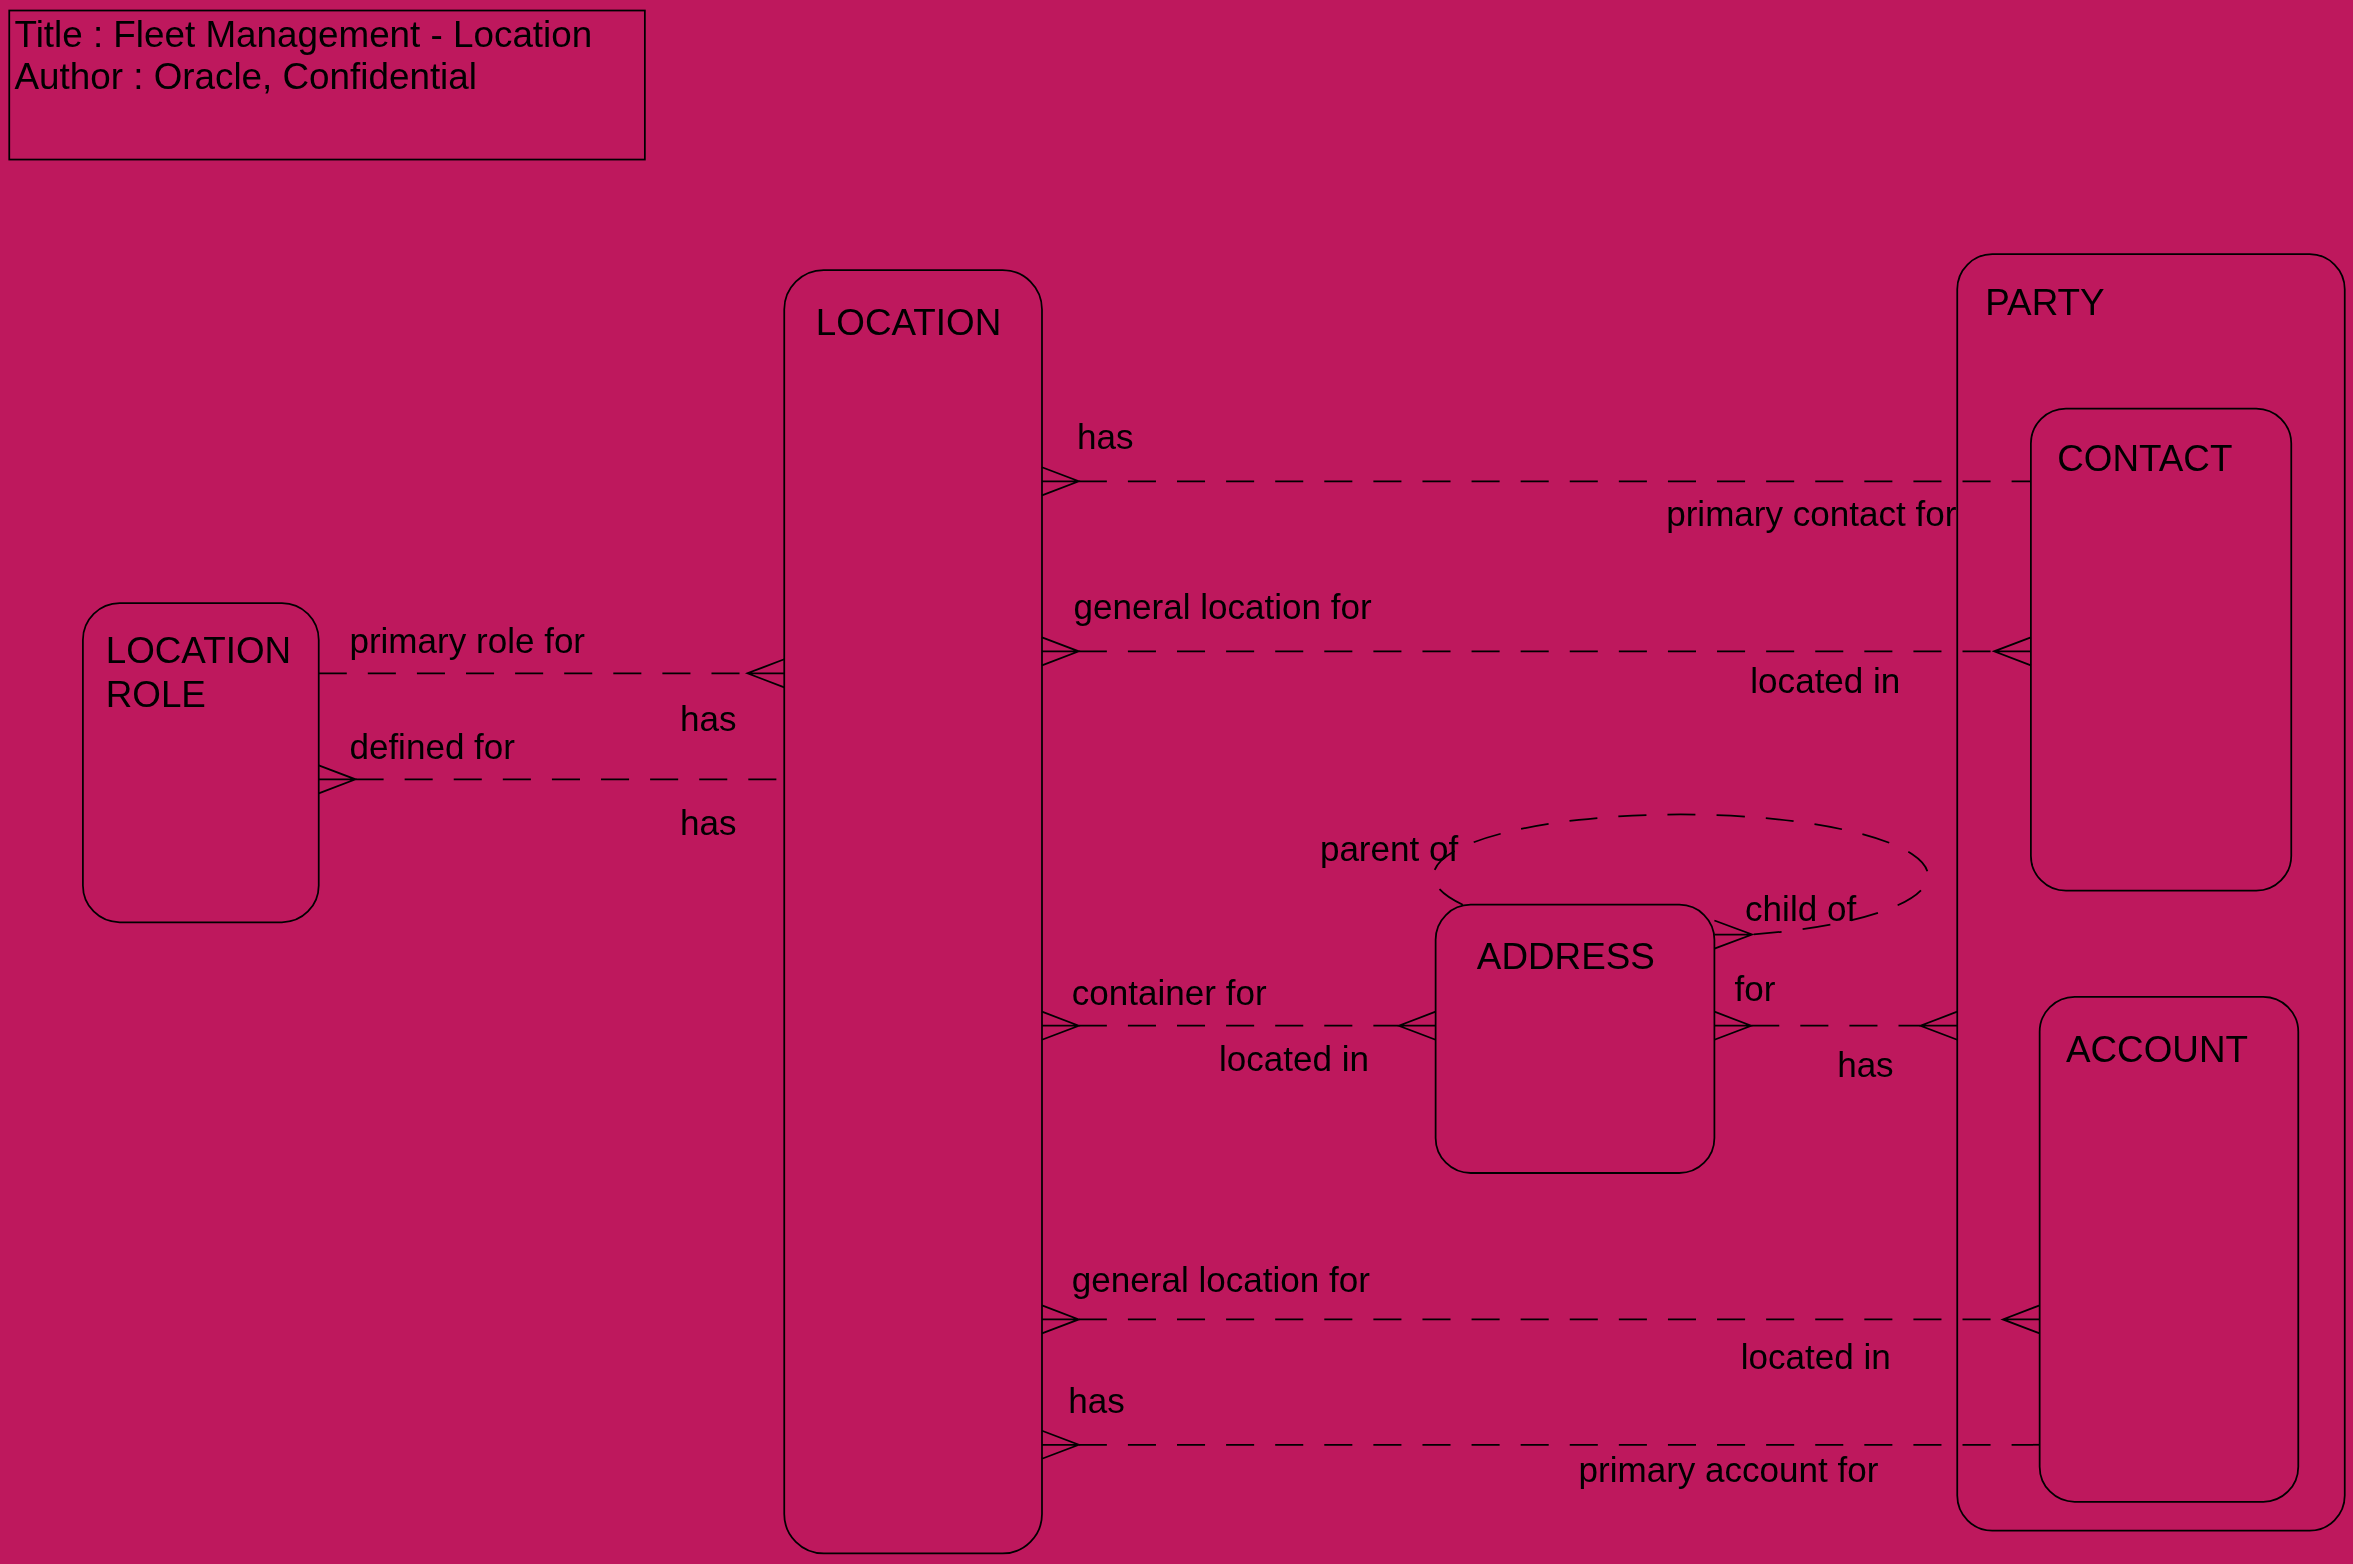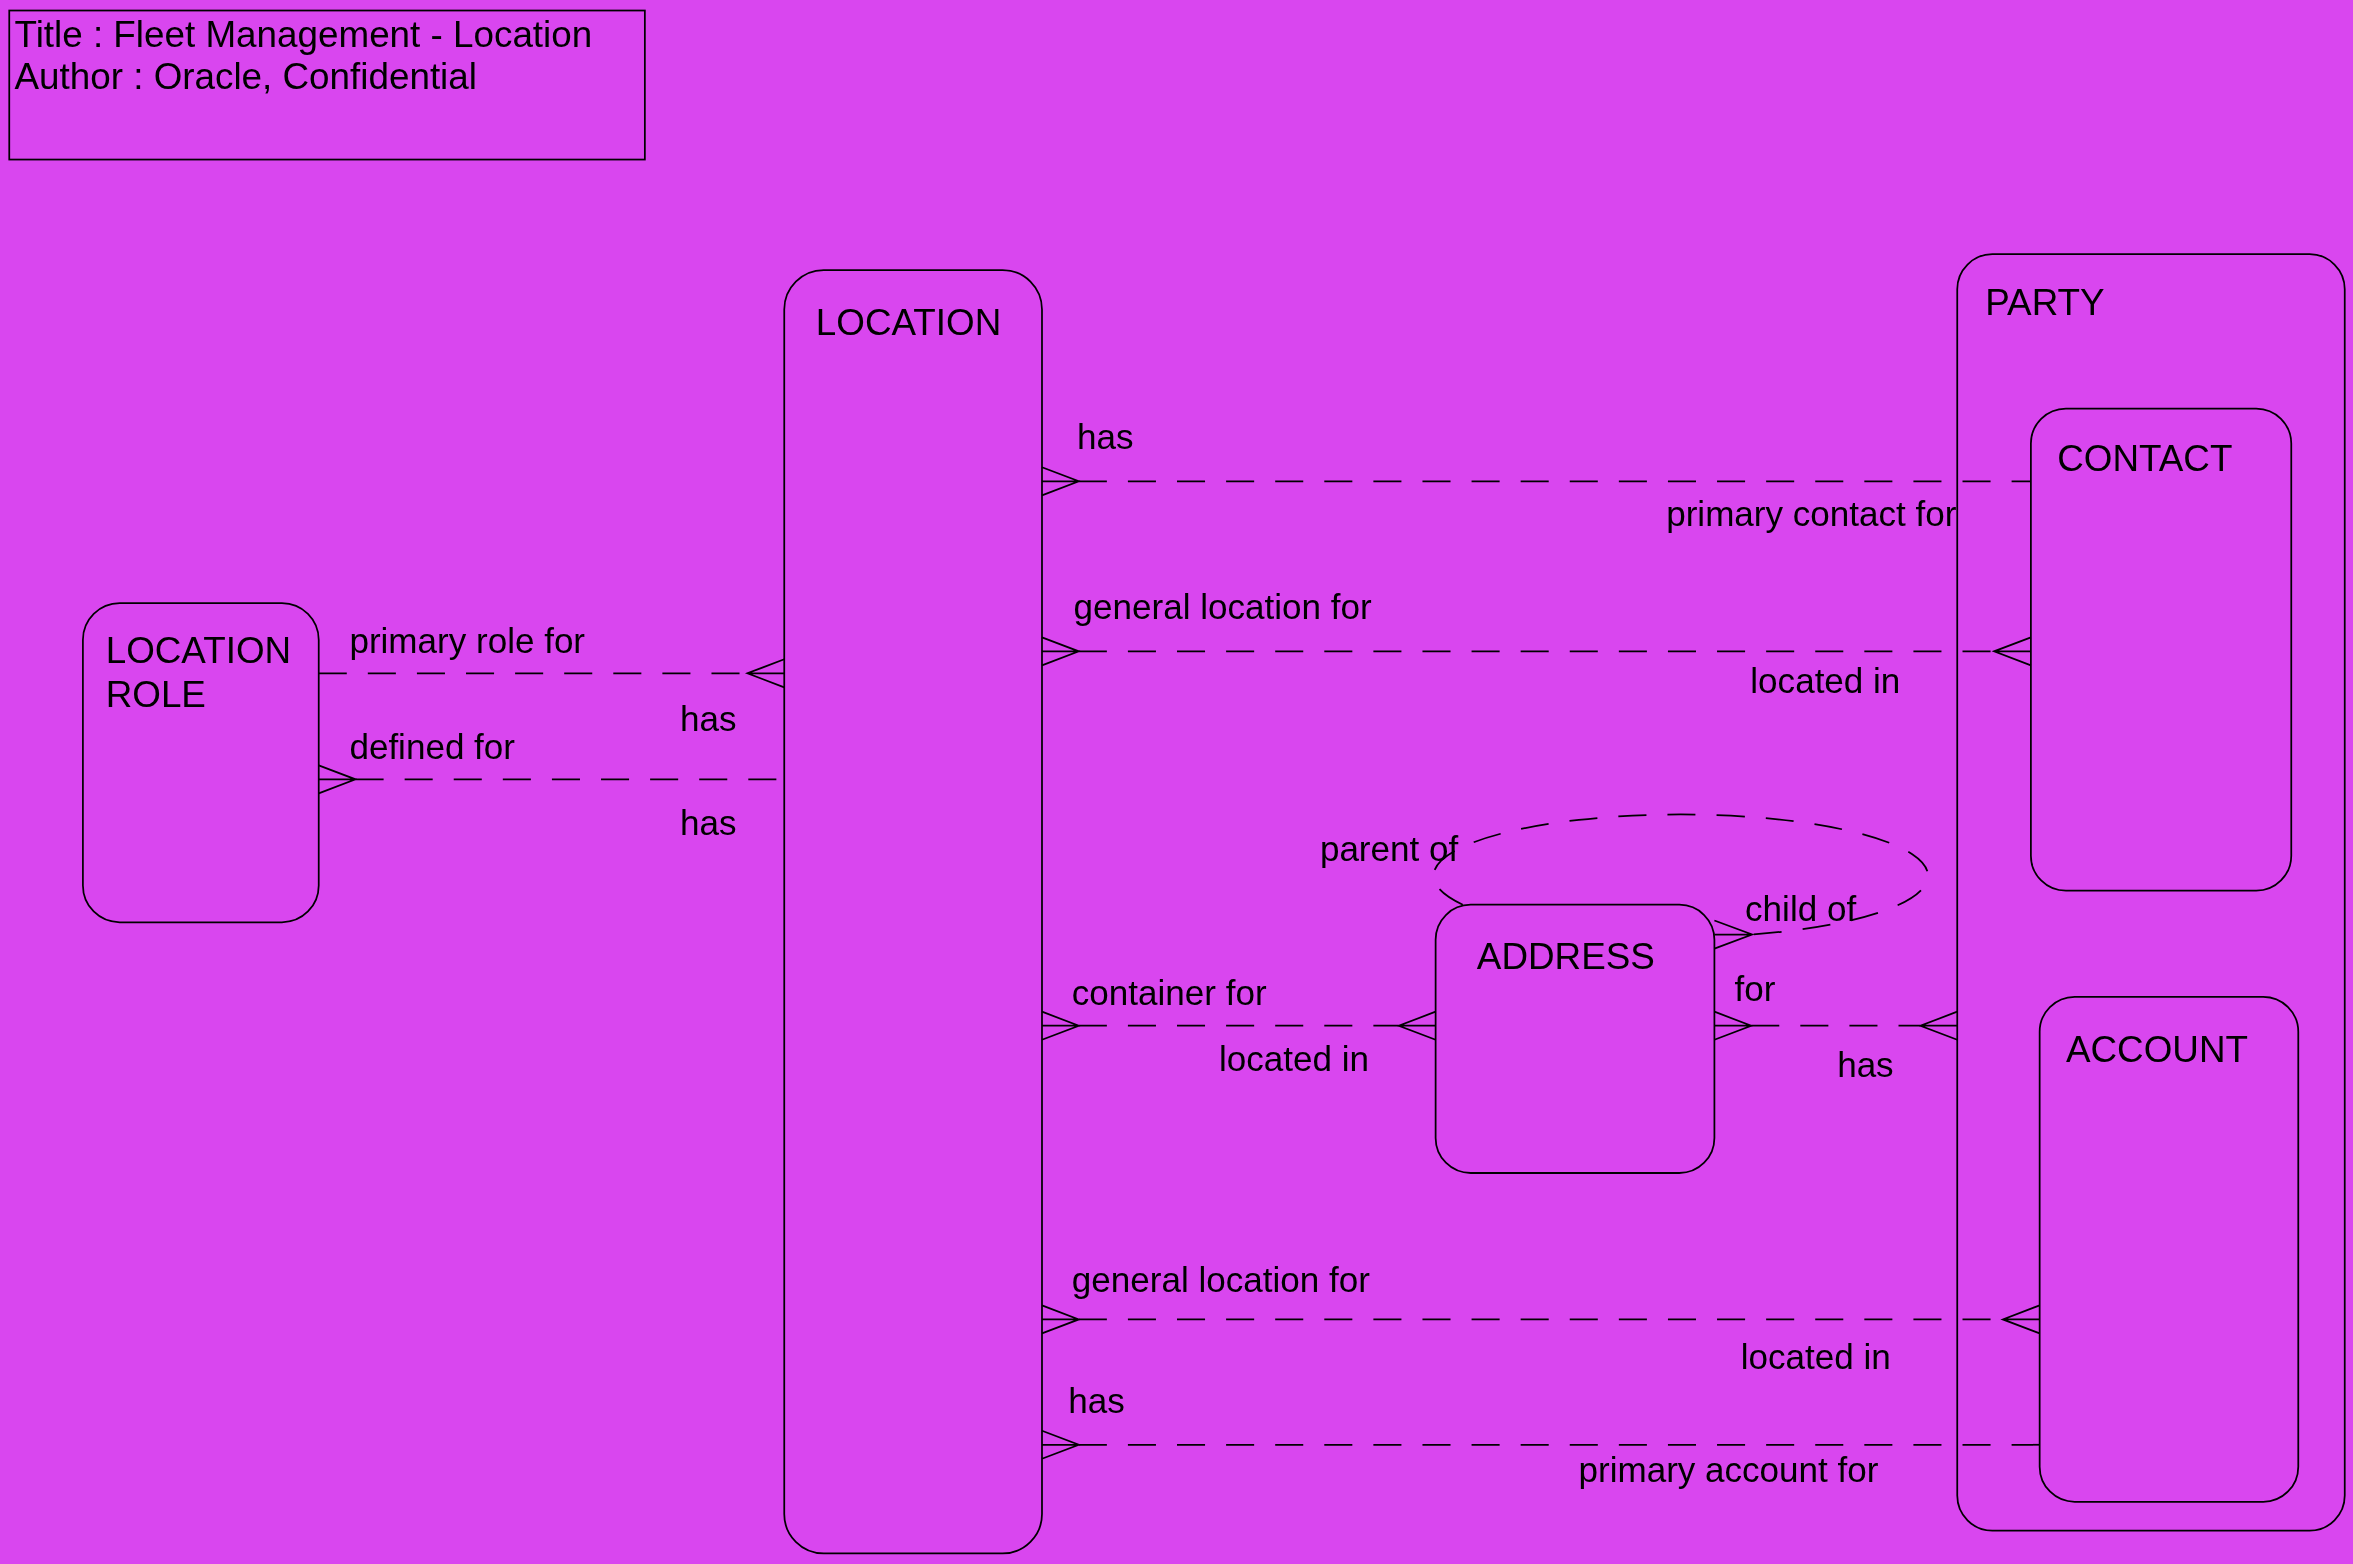--- a/index.html
+++ b/index.html
@@ -1,16 +1,16 @@
 <!DOCTYPE html>
 <html style="font-size:14px"><head>
 <meta charset="utf-8">
 <style>
   html,body{margin:0;padding:0;background:#ffffff;}
-  .canvas{position:relative;width:2354px;height:1564px;background:#d946ef;}
+  .canvas{position:relative;width:2354px;height:1564px;background:#be185d;}
   svg{display:block;}
   .box{fill:none;stroke:#000000;stroke-width:2;}
   .rel{fill:none;stroke:#000000;stroke-width:2;stroke-dasharray:32 24;}
   .fork{fill:none;stroke:#000000;stroke-width:2;}
   text{fill:#000000;font-family:"Liberation Sans","DejaVu Sans",sans-serif;}
   .lbl{font-size:40px;}
   .etitle{font-size:42px;}
   .tblock{font-size:42px;}
 </style>
 </head>

